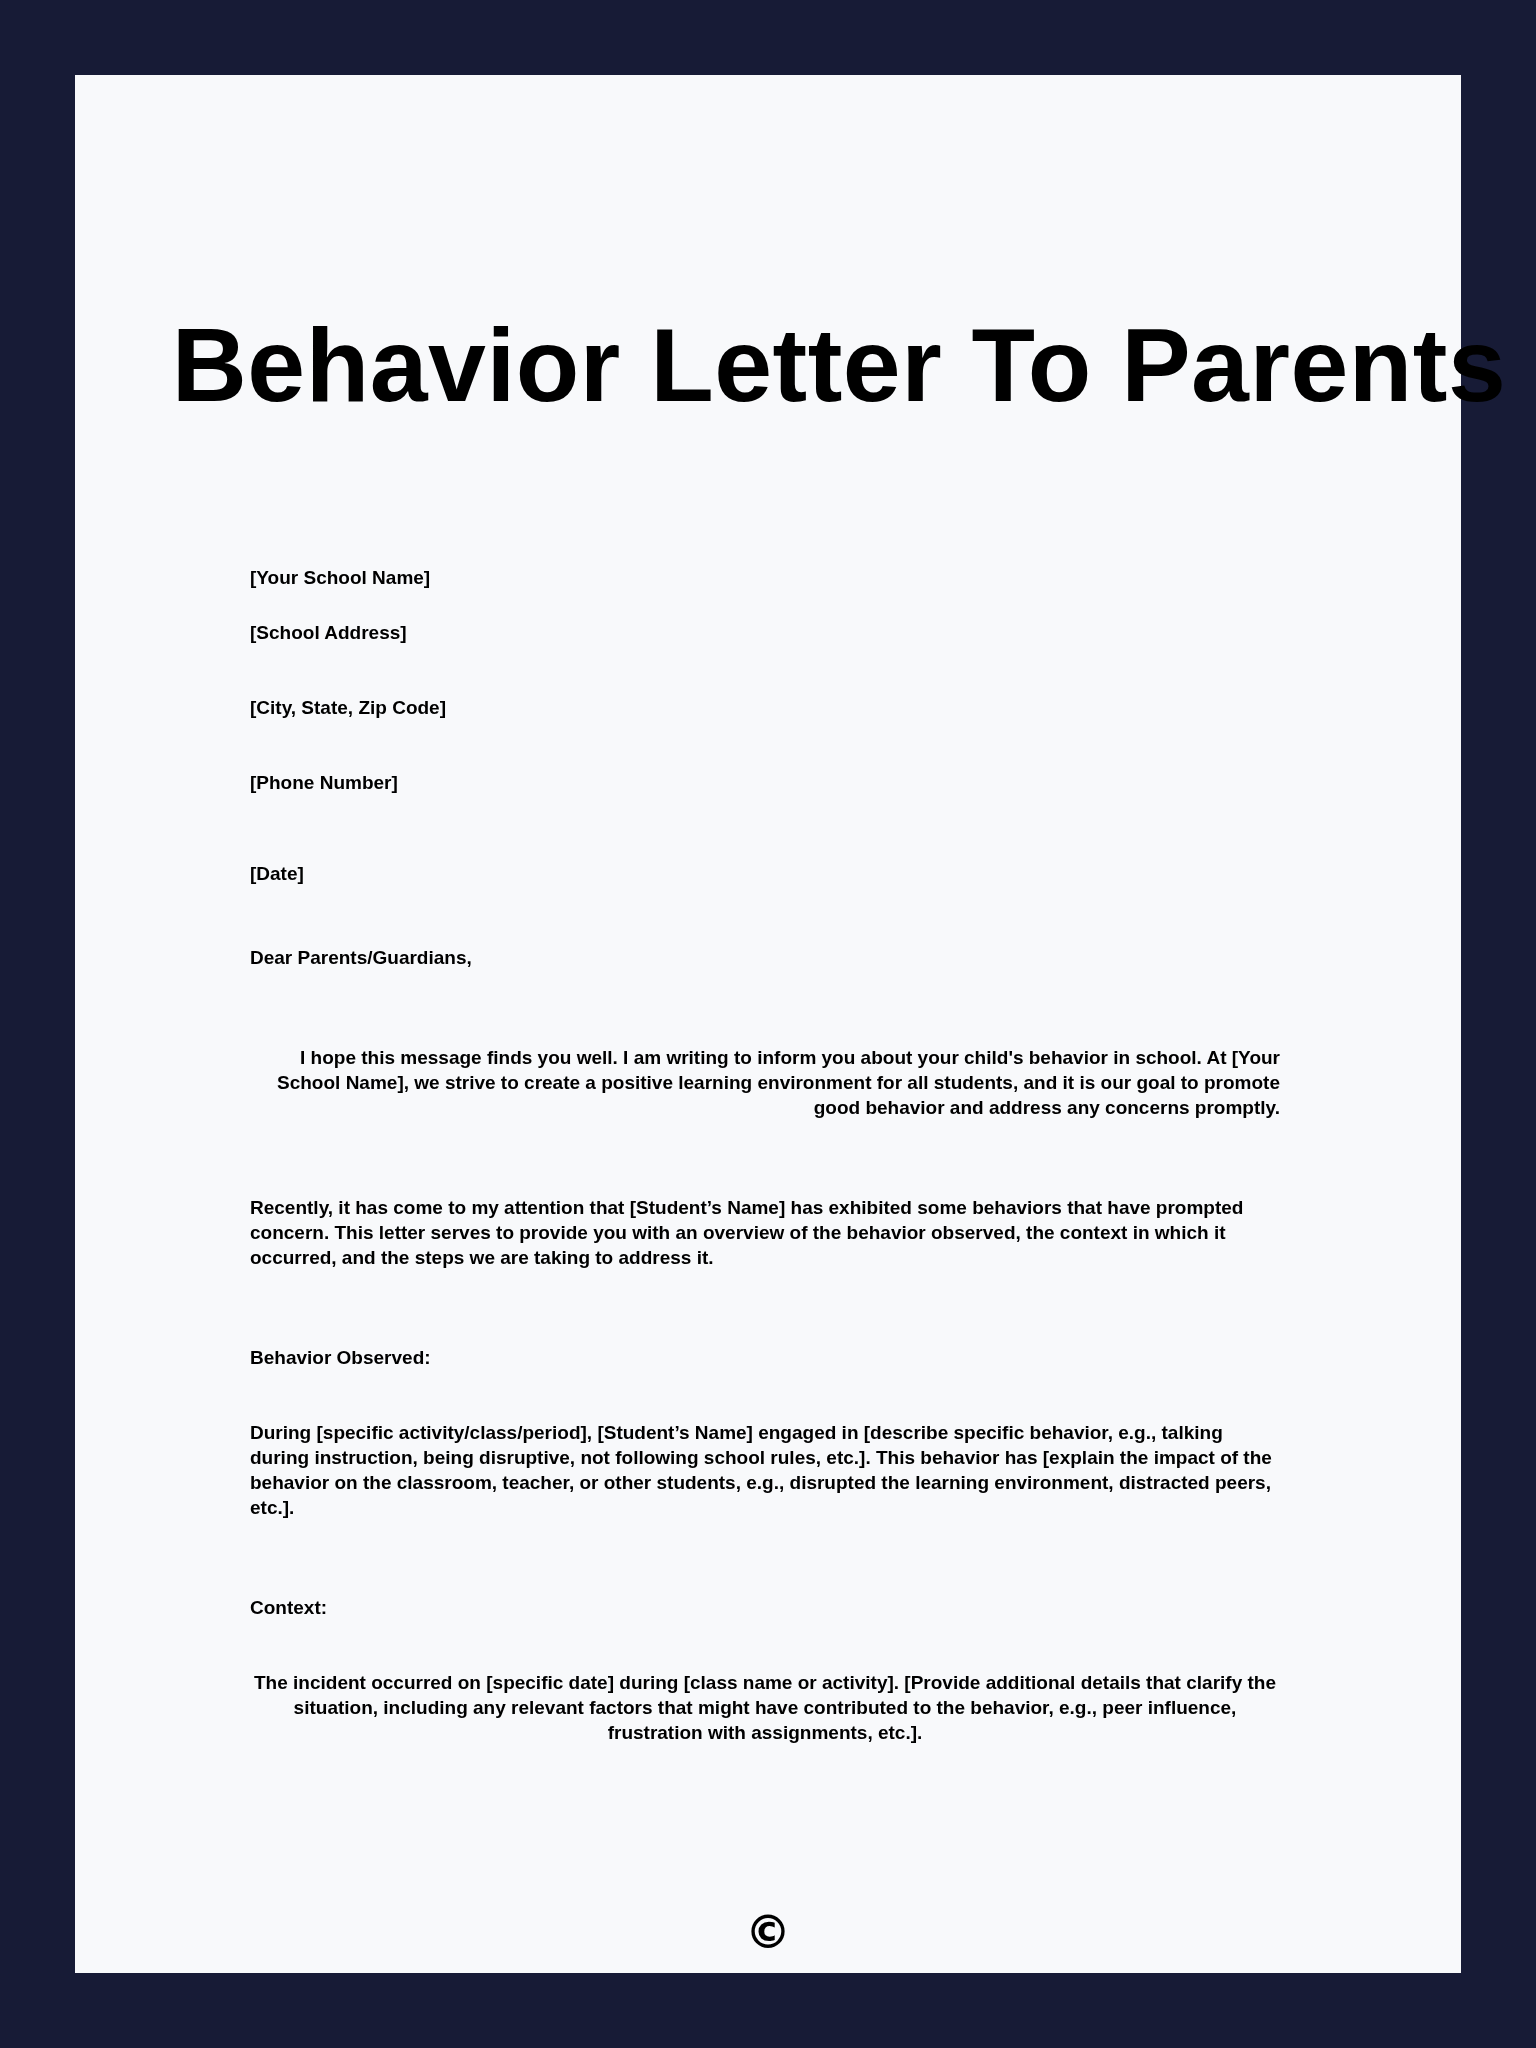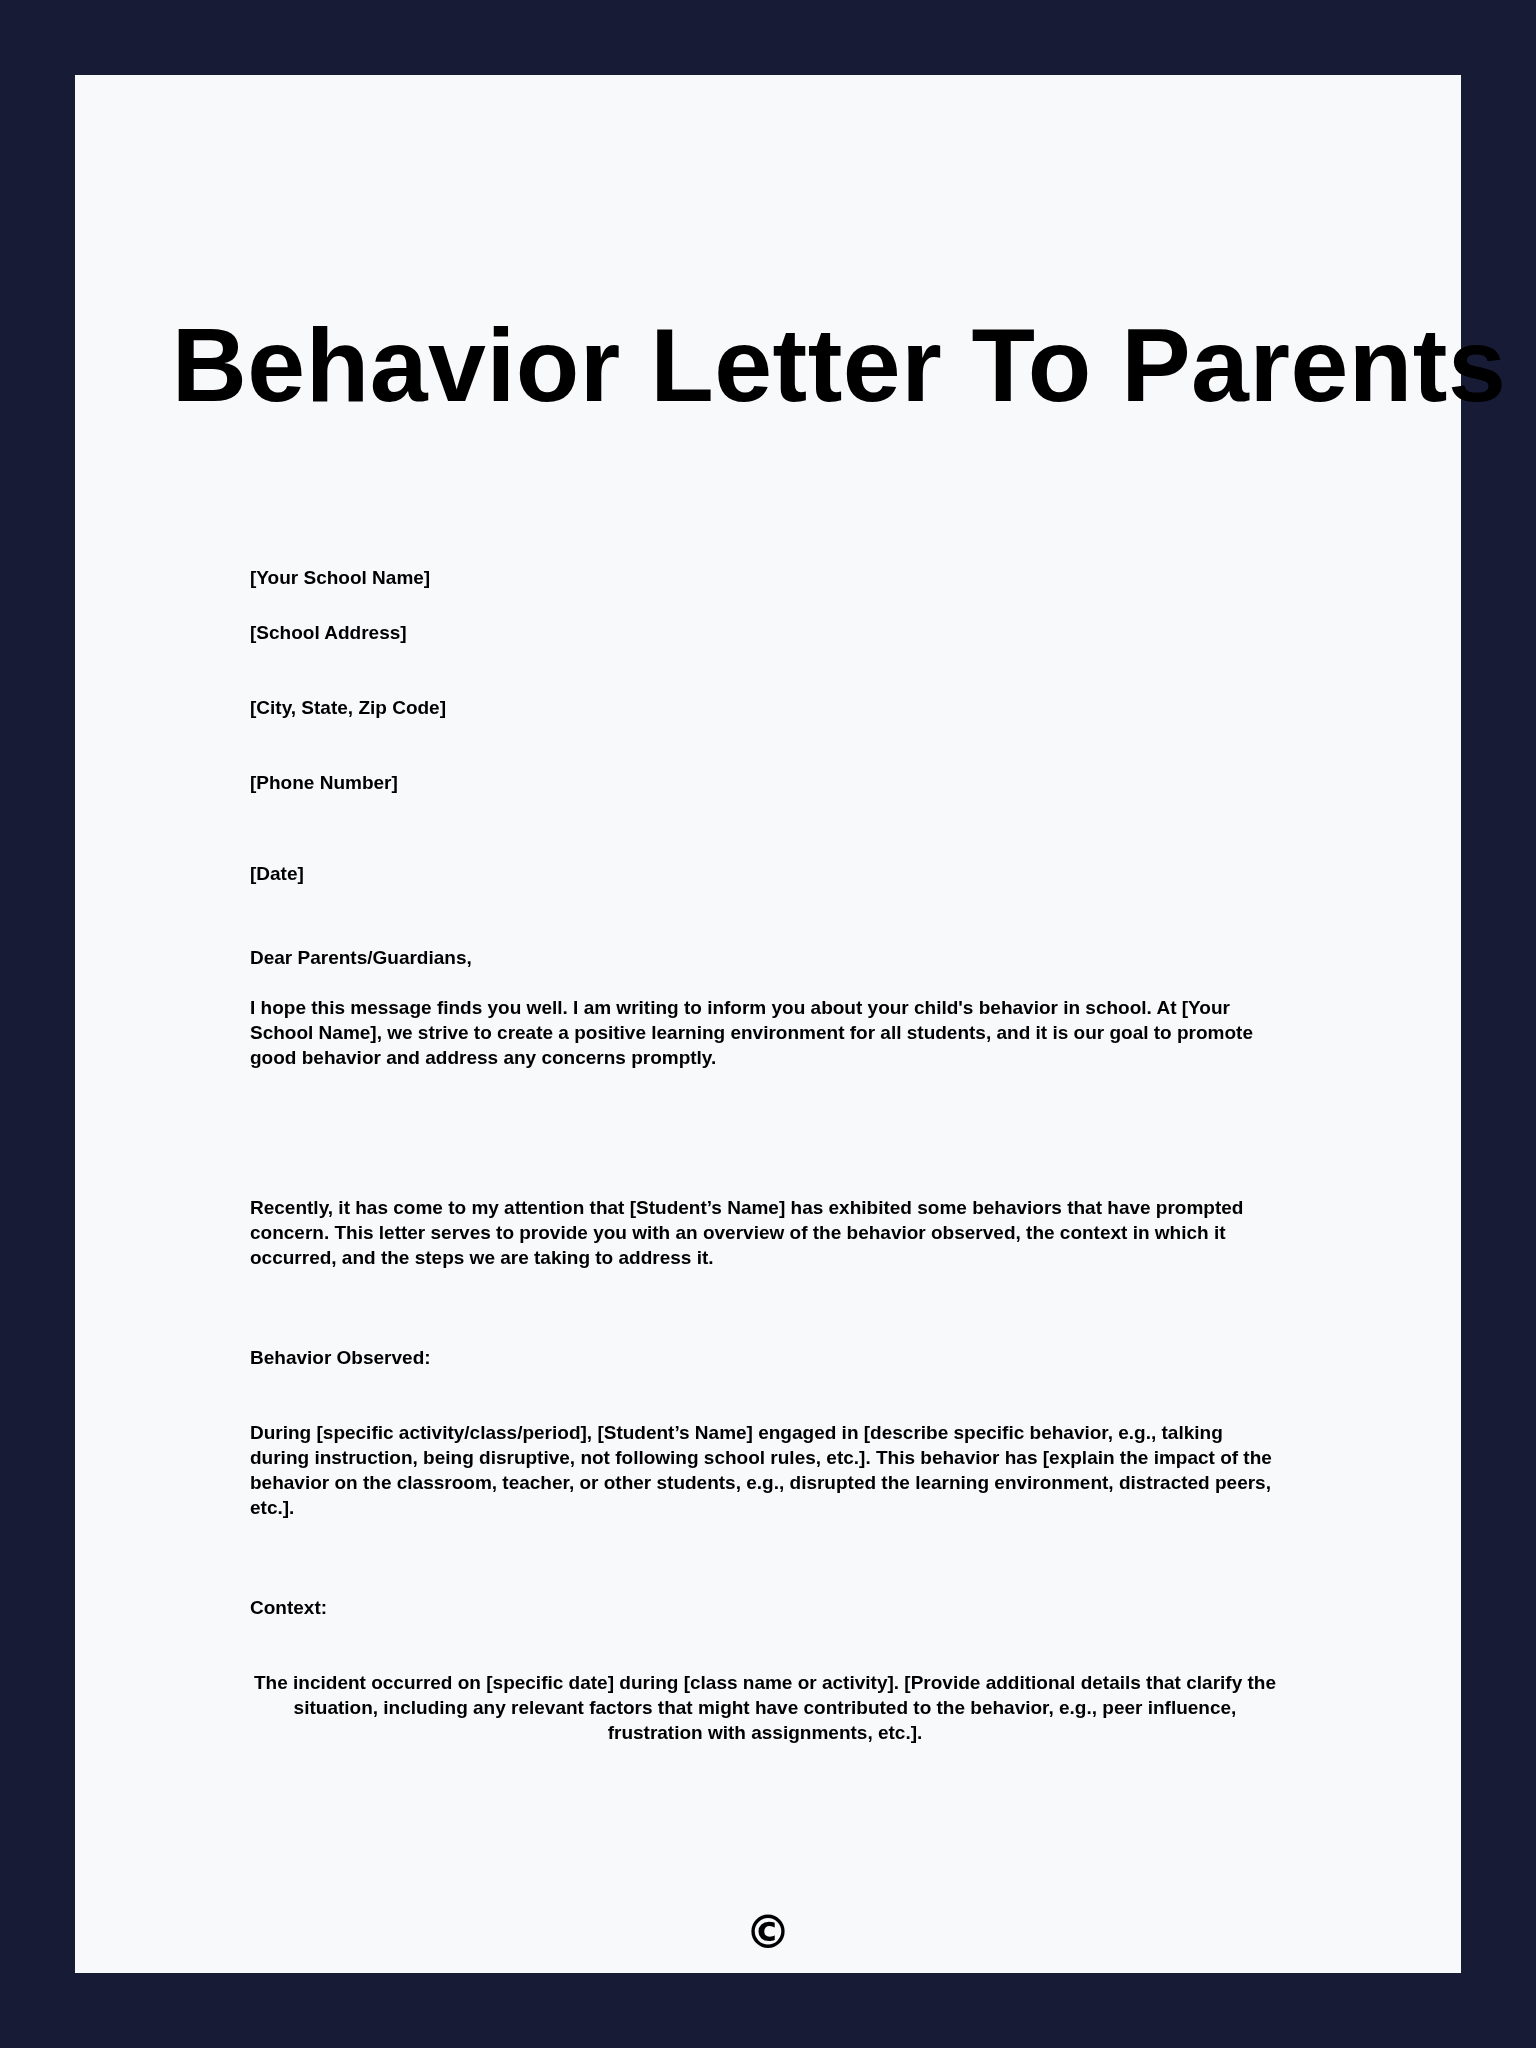--- a/index.html
+++ b/index.html
@@ -85,21 +85,21 @@
 
   <div class="body">
     <p class="line" style="top:490px;">[Your School Name]</p>
     <p class="line" style="top:545px;text-align:right;">[School Address]</p>
     <p class="line" style="top:620px;text-align:center;">[City, State, Zip Code]</p>
     <p class="line" style="top:695px;">[Phone Number]</p>
     <p class="line" style="top:786px;">[Date]</p>
 
     <p class="line" style="top:870px;">Dear Parents/Guardians,</p>
 
-    <p class="para" style="top:920px;">I hope this message finds you well. I am writing to inform you about your child's behavior in school. At [Your School Name], we strive to create a positive learning environment for all students, and it is our goal to promote good behavior and address any concerns promptly.</p>
+    <p class="para" style="top:970px;text-align:right;">I hope this message finds you well. I am writing to inform you about your child's behavior in school. At [Your School Name], we strive to create a positive learning environment for all students, and it is our goal to promote good behavior and address any concerns promptly.</p>
     <p class="para" style="top:1120px;">Recently, it has come to my attention that [Student’s Name] has exhibited some behaviors that have prompted concern. This letter serves to provide you with an overview of the behavior observed, the context in which it occurred, and the steps we are taking to address it.</p>
 
     <p class="line" style="top:1270px;">Behavior Observed:</p>
     <p class="para" style="top:1345px;">During [specific activity/class/period], [Student’s Name] engaged in [describe specific behavior, e.g., talking during instruction, being disruptive, not following school rules, etc.]. This behavior has [explain the impact of the behavior on the classroom, teacher, or other students, e.g., disrupted the learning environment, distracted peers, etc.].</p>
 
     <p class="line" style="top:1520px;">Context:</p>
     <p class="para" style="top:1595px;text-align:center;">The incident occurred on [specific date] during [class name or activity]. [Provide additional details that clarify the situation, including any relevant factors that might have contributed to the behavior, e.g., peer influence, frustration with assignments, etc.].</p>
   </div>
 
   <div class="copyright">©</div>

